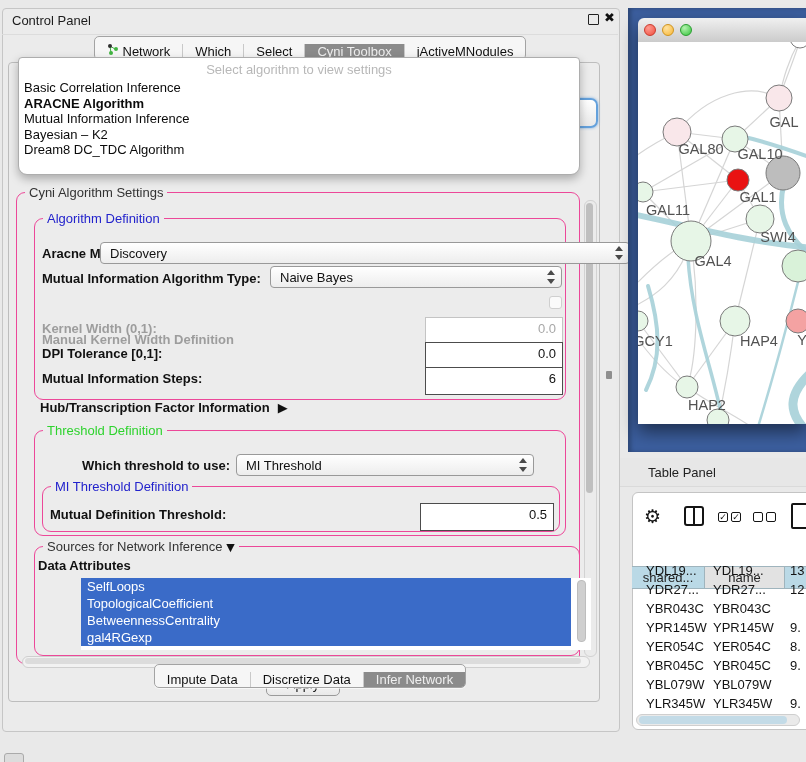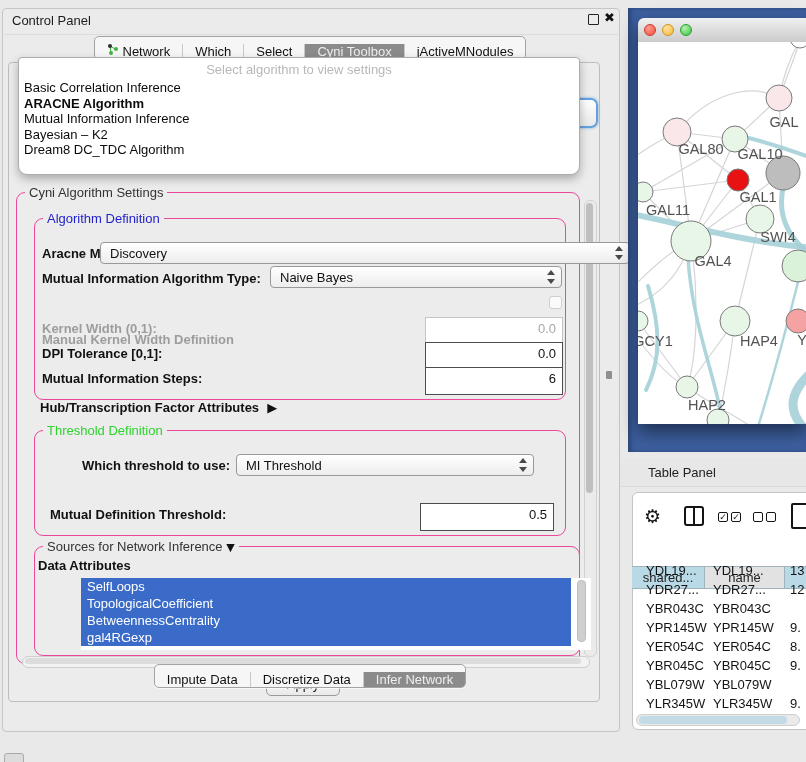--- a/index.html
+++ b/index.html
@@ -197,31 +197,34 @@
   <div class="abs lbl lbl-gray" style="left:42px;top:288px;margin-top:44px;">Manual Kernel Width Definition</div>
   <div class="abs checkbox" style="left:549px;top:296px;"></div>
   <div class="abs lbl lbl-gray" style="left:42px;top:321px;">Kernel Width (0,1):</div>
   <div class="abs tf tf-dis" style="left:425px;top:317px;width:138px;">0.0</div>
   <div class="abs lbl" style="left:42px;top:346px;">DPI Tolerance [0,1]:</div>
   <div class="abs tf tf-active" style="left:425px;top:342px;width:138px;">0.0</div>
   <div class="abs lbl" style="left:42px;top:371px;">Mutual Information Steps:</div>
   <div class="abs tf tf-active" style="left:425px;top:367px;width:138px;">6</div>
 
   <div class="abs lbl" style="left:40px;top:400px;">
-    <span>Hub/Transcription Factor Attributes</span>
+    <span>Hub/Transcription Factor Information</span>
     <span class="tri" style="font-size:13px;">&nbsp;▶</span>
   </div>
 
   <div class="abs fs thresh-fs">
     <span class="fs-legend legend-green">Threshold Definition</span>
   </div>
   <div class="abs lbl" style="left:80px;top:458px;width:150px;text-align:right;">Which threshold to use:</div>
   <div class="abs combo" style="left:236px;top:454px;width:298px;">
     <span class="combo-text">MI Threshold</span>
     <span class="stepper"></span>
+  </div>
+  <div class="abs fs mithresh-fs">
+    <span class="fs-legend legend-blue">MI Threshold Definition</span>
   </div>
   <div class="abs lbl" style="left:50px;top:507px;">Mutual Definition Threshold:</div>
   <div class="abs tf tf-active" style="left:420px;top:503px;width:134px;">0.5</div>
 
   <div class="abs fs sources-fs">
     <span class="fs-legend">
       <span>Sources for Network Inference</span>
       <span class="tri">▼</span>
     </span>
   </div>

